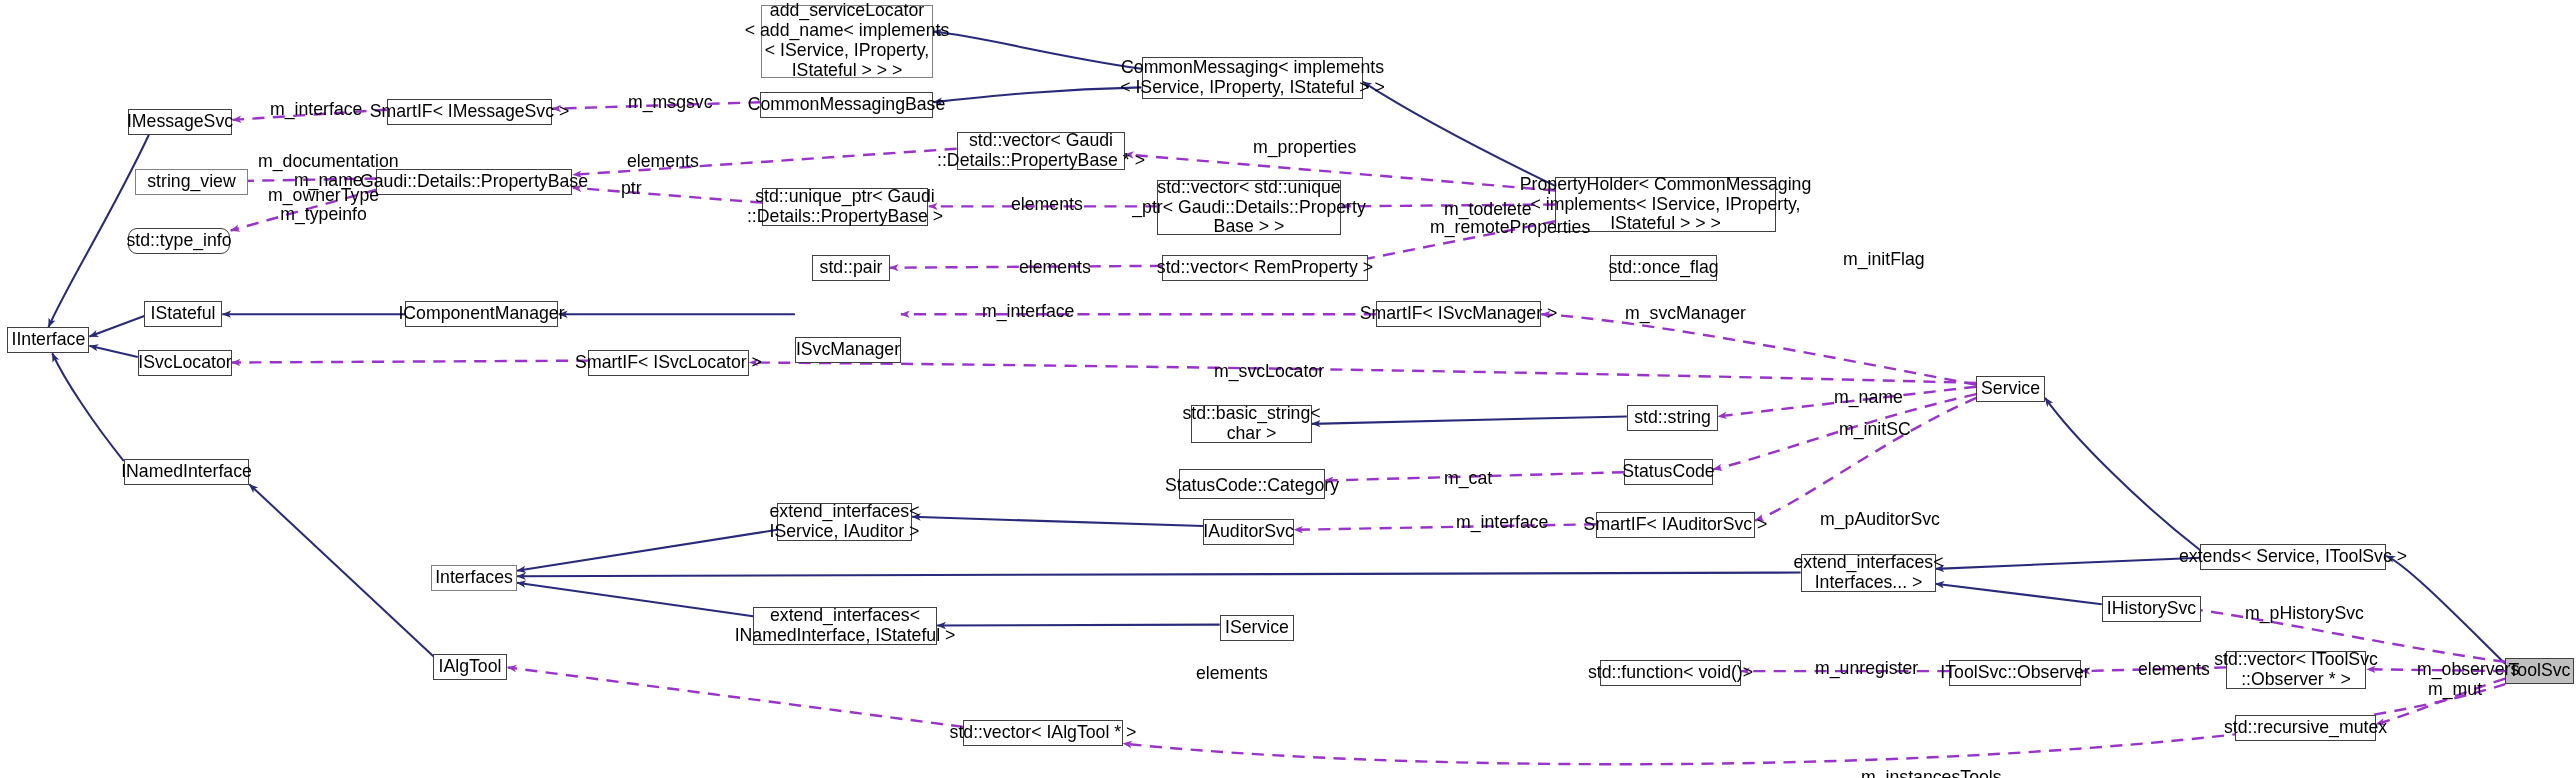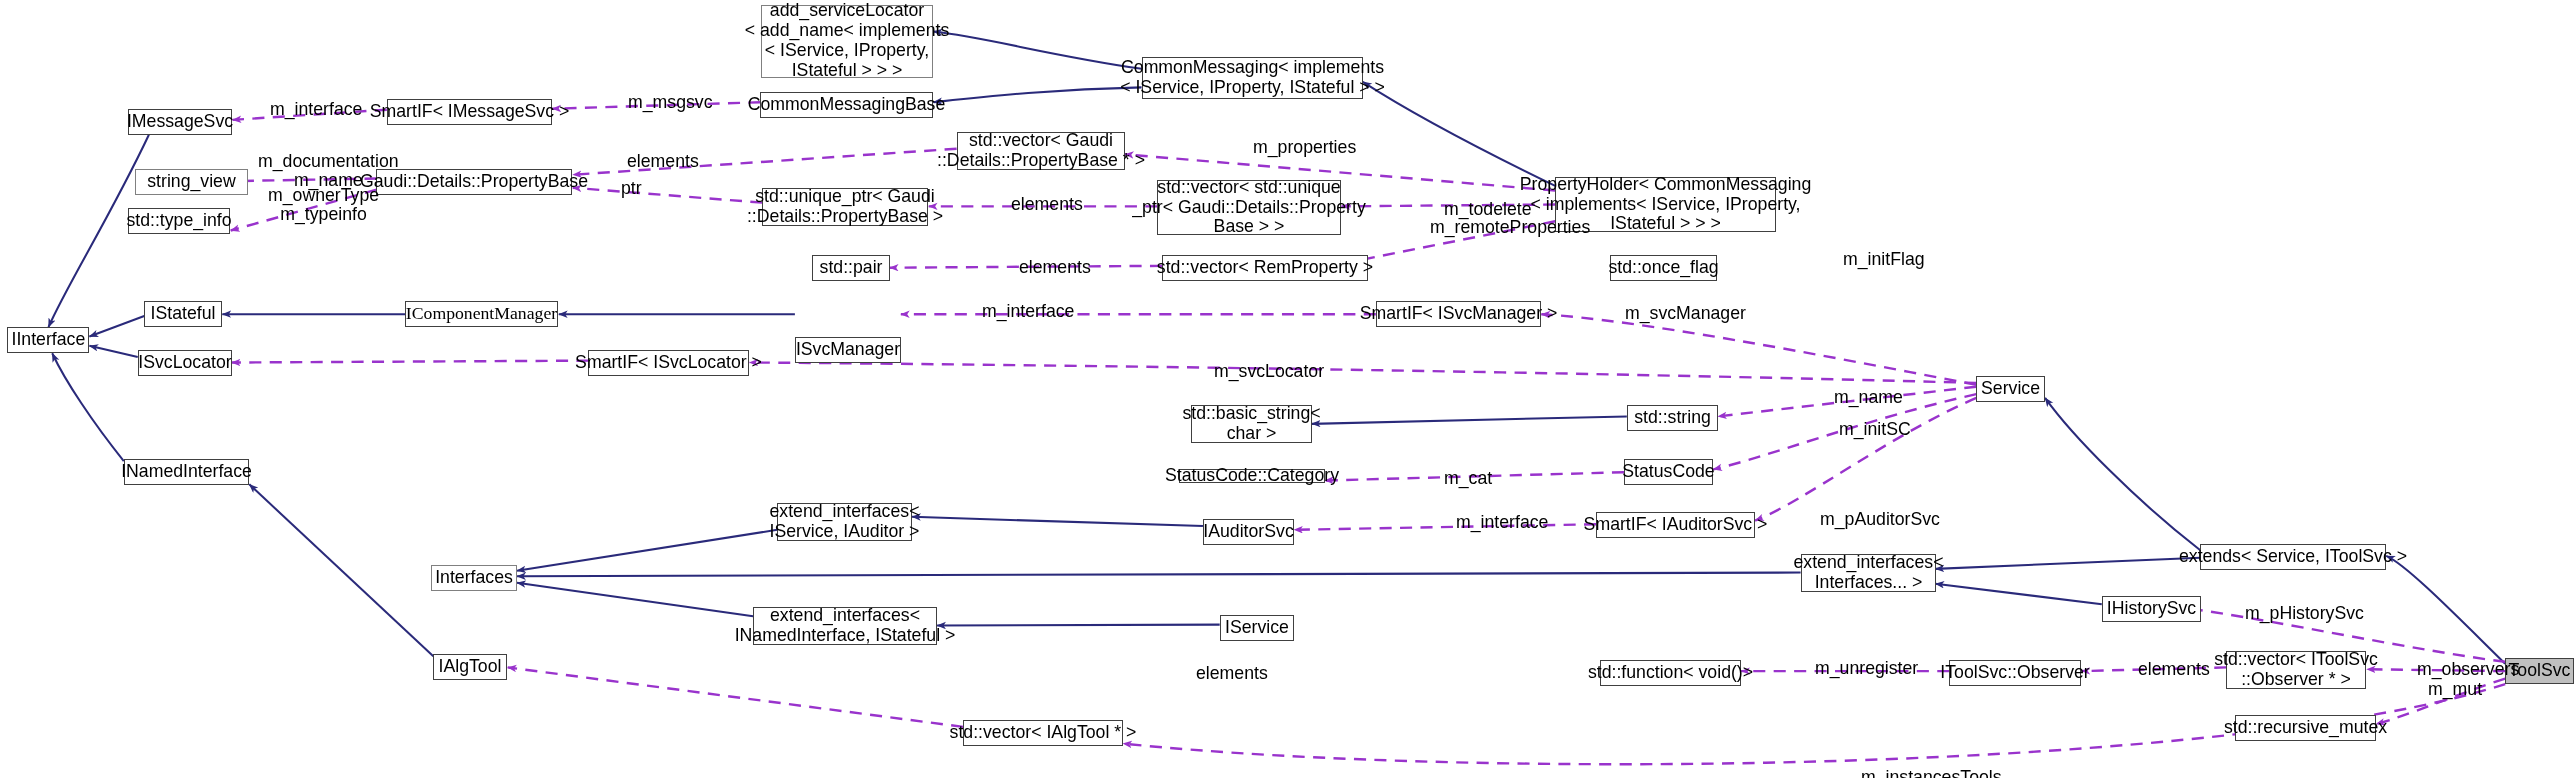--- a/index.html
+++ b/index.html
@@ -122,37 +122,37 @@
       <div class="node thin" style="left: 135px; top: 169px; width: 113px; height: 26px;"><span>string_view</span></div>
       <div class="node" style="left: 376px; top: 169px; width: 196px; height: 26px;"><span>Gaudi::Details::PropertyBase</span></div>
       <div class="node" style="left: 762px; top: 188px; width: 166px; height: 38px;"><span>std::unique_ptr&lt; Gaudi
 ::Details::PropertyBase &gt;</span></div>
       <div class="node" style="left: 1157px; top: 180px; width: 184px; height: 55px;"><span>std::vector&lt; std::unique
 _ptr&lt; Gaudi::Details::Property
 Base &gt; &gt;</span></div>
       <div class="node" style="left: 1555px; top: 177px; width: 221px; height: 55px;"><span>PropertyHolder&lt; CommonMessaging
 &lt; implements&lt; IService, IProperty,
 IStateful &gt; &gt; &gt;</span></div>
-      <div class="node" style="left: 128px; top: 208px; width: 102px; height: 26px;"><span>std::type_info</span></div>
+      <div class="node" style="left: 128px; top: 228px; width: 102px; height: 26px; border-radius: 9px;"><span>std::type_info</span></div>
       <div class="node" style="left: 812px; top: 255px; width: 78px; height: 26px;"><span>std::pair</span></div>
       <div class="node" style="left: 1162px; top: 255px; width: 206px; height: 26px;"><span>std::vector&lt; RemProperty &gt;</span></div>
       <div class="node" style="left: 1610px; top: 255px; width: 107px; height: 26px;"><span>std::once_flag</span></div>
       <div class="node" style="left: 144px; top: 301px; width: 78px; height: 26px;"><span>IStateful</span></div>
-      <div class="node" style="left: 405px; top: 301px; width: 153px; height: 26px; font-family: Liberation Serif, serif;"><span>IComponentManager</span></div>
+      <div class="node" style="left: 405px; top: 301px; width: 153px; height: 26px;"><span>IComponentManager</span></div>
       <div class="node" style="left: 795px; top: 301px; width: 106px; height: 26px; margin-top: 36px;"><span>ISvcManager</span></div>
       <div class="node" style="left: 1376px; top: 301px; width: 165px; height: 26px;"><span>SmartIF&lt; ISvcManager &gt;</span></div>
       <div class="node" style="left: 7.4px; top: 327px; width: 82px; height: 26px;"><span>IInterface</span></div>
       <div class="node" style="left: 138px; top: 350px; width: 94px; height: 26px;"><span>ISvcLocator</span></div>
       <div class="node" style="left: 588px; top: 350px; width: 161px; height: 26px;"><span>SmartIF&lt; ISvcLocator &gt;</span></div>
       <div class="node" style="left: 1976px; top: 376px; width: 69px; height: 26px;"><span>Service</span></div>
       <div class="node" style="left: 1191px; top: 405px; width: 121px; height: 38px;"><span>std::basic_string&lt;
 char &gt;</span></div>
       <div class="node" style="left: 1627px; top: 405px; width: 91px; height: 26px;"><span>std::string</span></div>
       <div class="node" style="left: 124px; top: 459px; width: 125px; height: 26px;"><span>INamedInterface</span></div>
-      <div class="node" style="left: 1179px; top: 469px; width: 146px; height: 14px;"><span>StatusCode::Category</span></div>
+      <div class="node" style="left: 1179px; top: 469px; width: 146px; height: 30px; align-items: flex-end;"><span>StatusCode::Category</span></div>
       <div class="node" style="left: 1624px; top: 459px; width: 89px; height: 26px;"><span>StatusCode</span></div>
       <div class="node" style="left: 777px; top: 503px; width: 135px; height: 38px;"><span>extend_interfaces&lt;
 IService, IAuditor &gt;</span></div>
       <div class="node" style="left: 1203px; top: 519px; width: 91px; height: 26px;"><span>IAuditorSvc</span></div>
       <div class="node" style="left: 1596px; top: 512px; width: 159px; height: 26px;"><span>SmartIF&lt; IAuditorSvc &gt;</span></div>
       <div class="node thin" style="left: 431px; top: 565px; width: 86px; height: 26px;"><span>Interfaces</span></div>
       <div class="node" style="left: 1801px; top: 554px; width: 135px; height: 38px;"><span>extend_interfaces&lt;
 Interfaces... &gt;</span></div>
       <div class="node" style="left: 2200px; top: 544px; width: 186px; height: 26px;"><span>extends&lt; Service, IToolSvc &gt;</span></div>
       <div class="node" style="left: 2102px; top: 596px; width: 99px; height: 26px;"><span>IHistorySvc</span></div>

